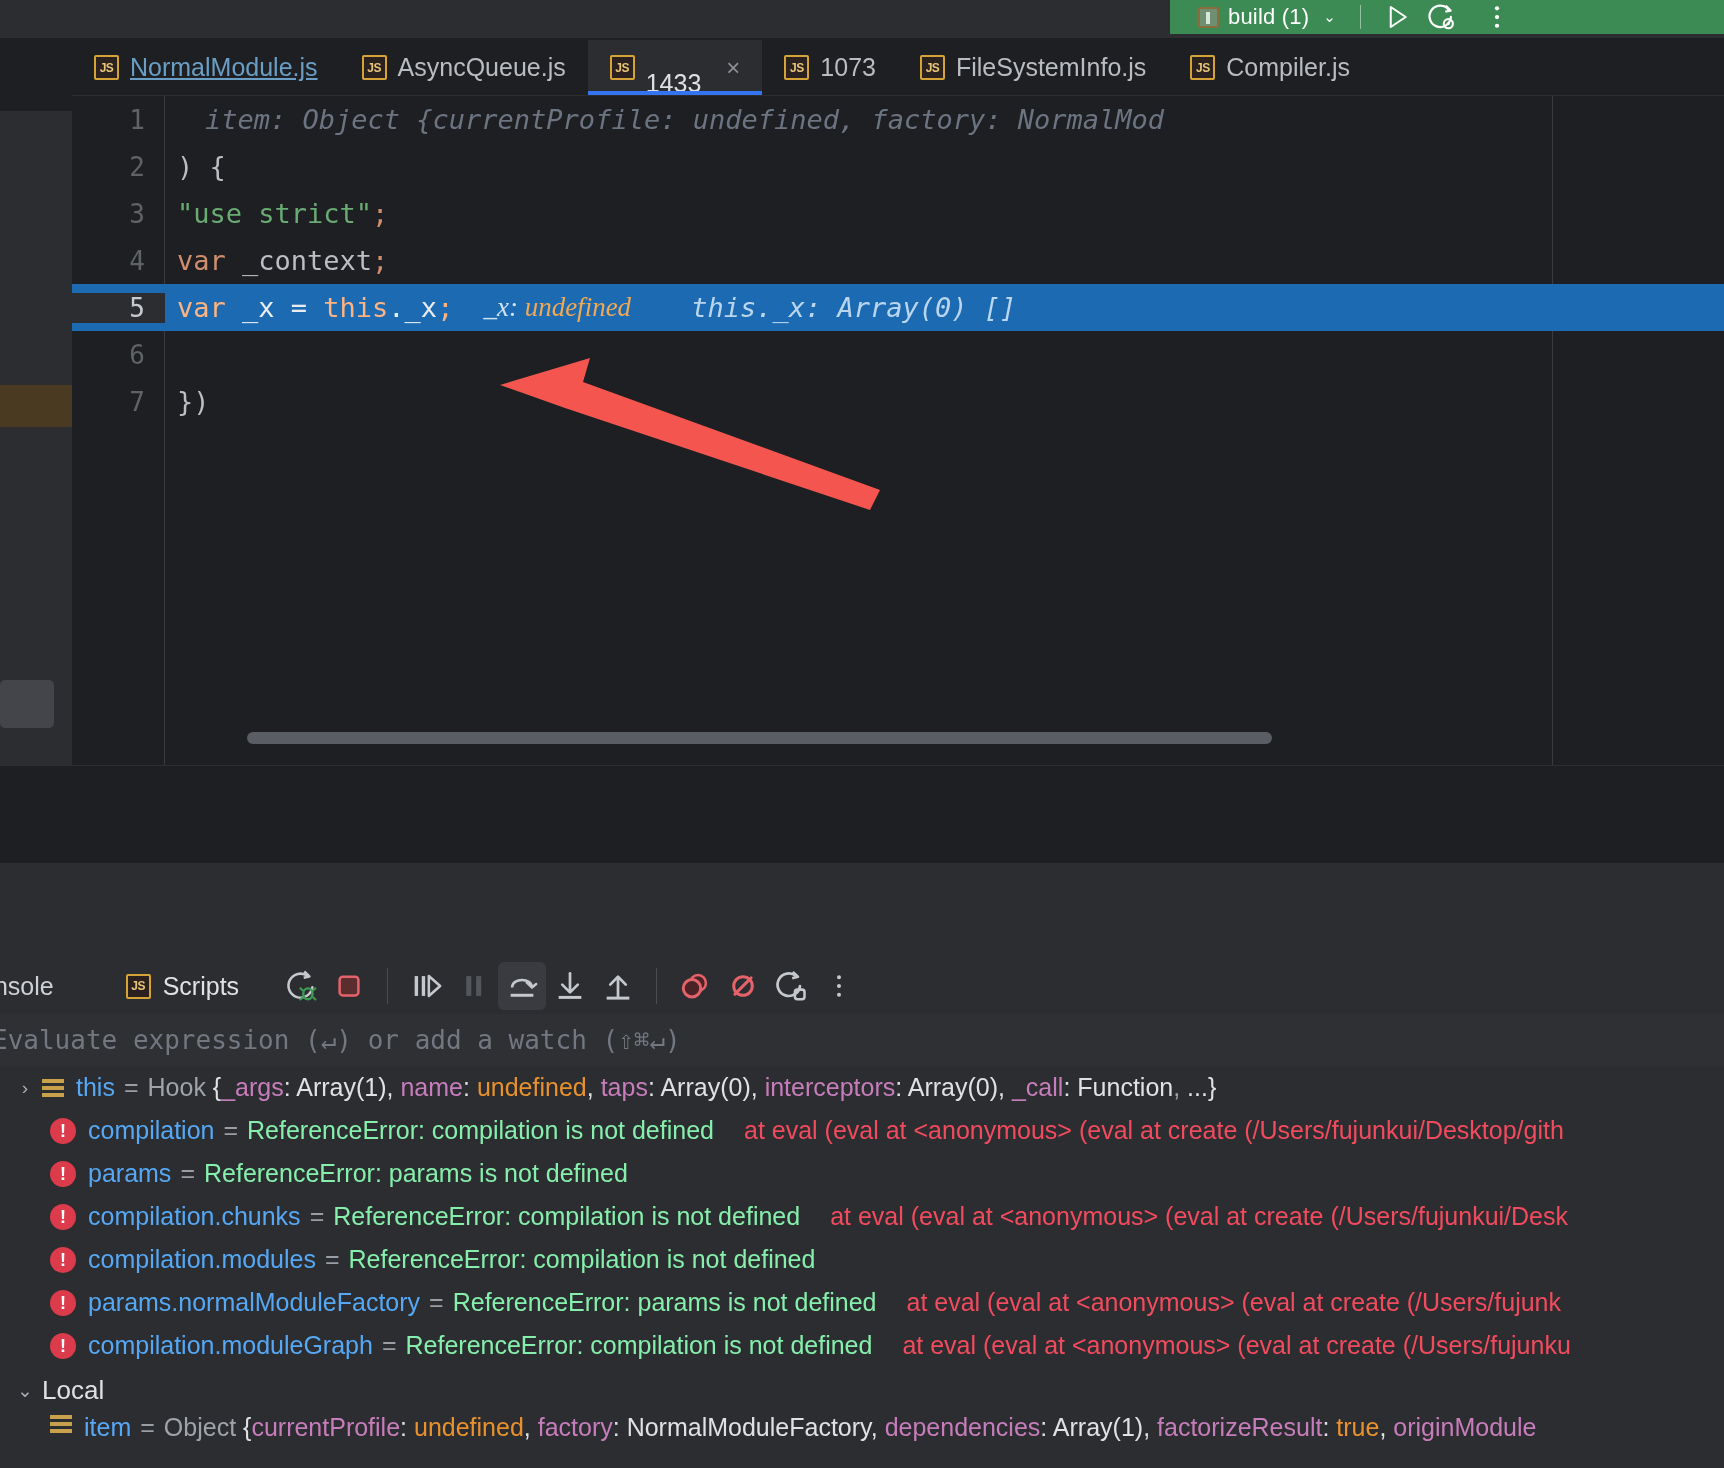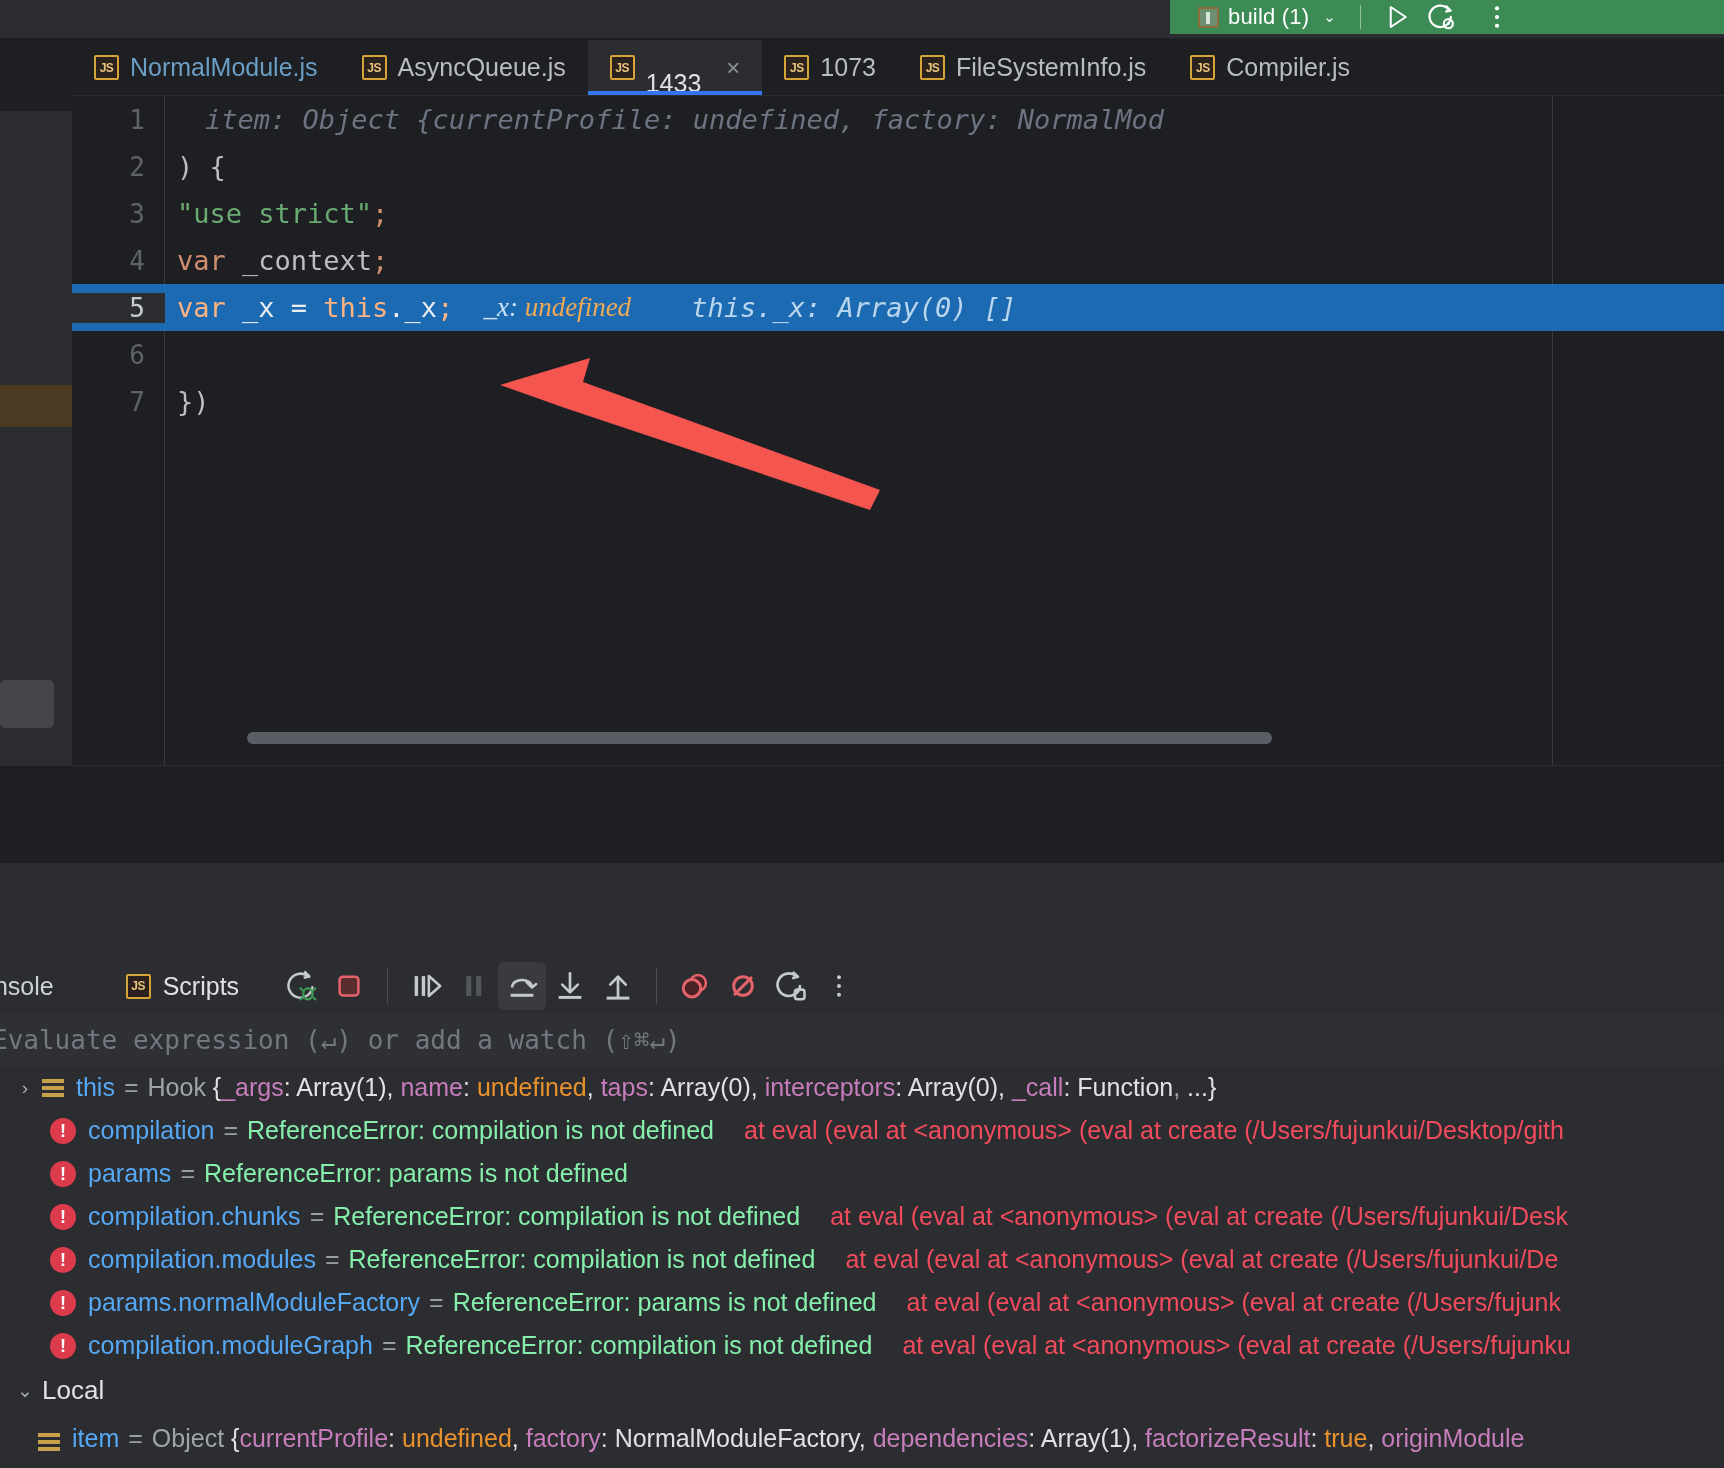--- a/index.html
+++ b/index.html
@@ -43,21 +43,21 @@
   .tabbar {
     position: absolute; top: 40px; left: 72px; right: 0; height: 56px;
     background: #1e1f22; display: flex; align-items: stretch;
     border-bottom: 1px solid #2b2d30;
   }
   .tab {
     display: flex; align-items: center; gap: 11px; padding: 0 22px;
     position: relative; white-space: nowrap;
   }
   .tab .label { font-size: 25px; color: #b9bcc0; }
-  .tab.blue .label { color: #6a9ec5; }
+  .tab.blue .label { color: #6a9ec5; text-decoration: underline; }
   .tab.active { background: #2b2d30; }
   .tab.active .label { color: #dfe1e5; margin-top: 32px; }
   .tab.active::after {
     content: ""; position: absolute; left: 0; right: 0; bottom: 0;
     height: 4px; background: #3574f0;
   }
   .jsicon {
     width: 25px; height: 25px; border: 2px solid #d6a336; border-radius: 2px;
     background: #2b2220; color: #e8c477; font-size: 12px; font-weight: bold;
     display: flex; align-items: center; justify-content: center;
@@ -168,21 +168,21 @@
   .weq   { color: #9a9da3; margin: 0 9px; }
   .werr  { color: #86efac; }
   .wtrace{ color: #f24b5e; margin-left: 30px; }
   .wtype { color: #a0a4aa; }
   .wprop { color: #c77dbb; }
   .wlit  { color: #dfe1e5; }
   .wundef{ color: #e8912d; }
   .wbrace{ color: #dfe1e5; }
   .local-row { height:46px; display:flex; align-items:center; font-size:26px; color:#dfe1e5; padding-left:8px; }
   .local-row .twisty { font-size: 19px; }
-  .item-row { height:40px; display:flex; align-items:flex-end; font-size:25px; padding-left:4px; white-space:nowrap; }
+  .item-row { height:40px; display:flex; align-items:flex-start; font-size:25px; padding-left:16px; white-space:nowrap; }
 </style>
 </head>
 <body>
 
 <div class="app">
 
   <div class="topbar">
     <div class="run-widget">
       <div class="run-config">
         <span class="js-build-icon"></span>
@@ -427,21 +427,20 @@
       <span class="weq">=</span>
       <span class="werr">ReferenceError: compilation is not defined</span>
       <span class="wtrace">at eval (eval at &lt;anonymous&gt; (eval at create (/Users/fujunkui/Desk</span>
     </div>
 
     <div class="wrow">
       <span class="wicon-err">!</span>
       <span class="wname">compilation.modules</span>
       <span class="weq">=</span>
       <span class="werr">ReferenceError: compilation is not defined</span>
-      <span class="wtrace">at eval (eval at &lt;anonymous&gt; (eval at create (/Users/fujunkui/De</span>
     </div>
 
     <div class="wrow">
       <span class="wicon-err">!</span>
       <span class="wname">params.normalModuleFactory</span>
       <span class="weq">=</span>
       <span class="werr">ReferenceError: params is not defined</span>
       <span class="wtrace">at eval (eval at &lt;anonymous&gt; (eval at create (/Users/fujunk</span>
     </div>
 

